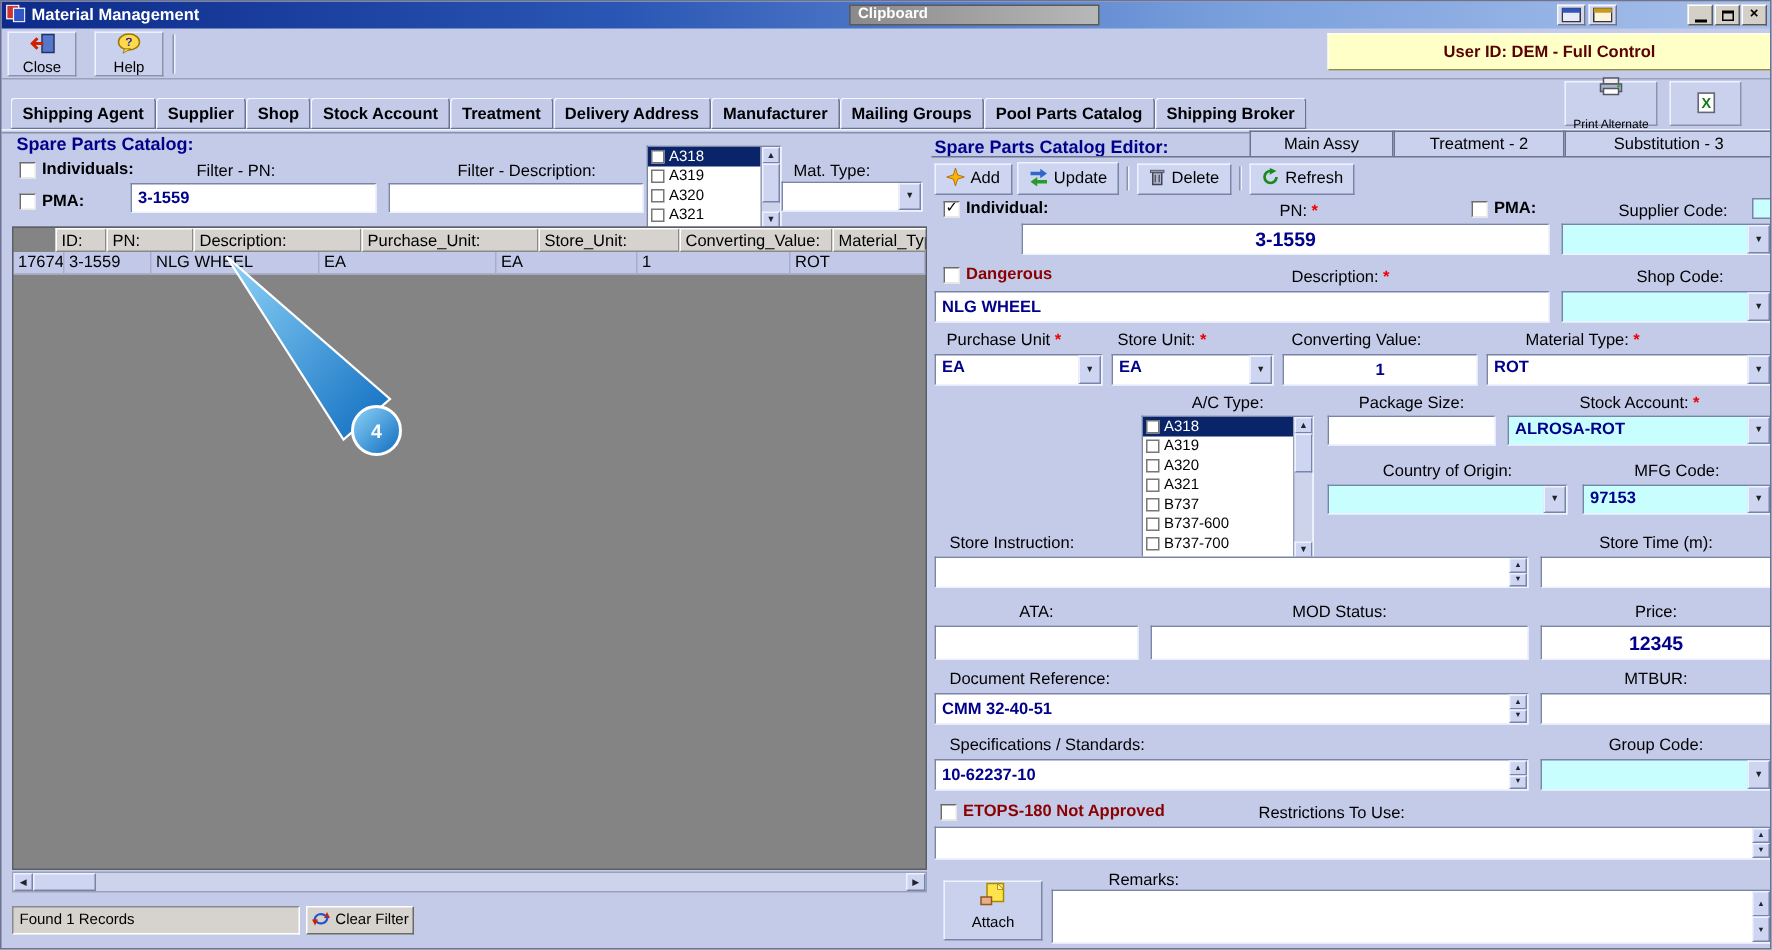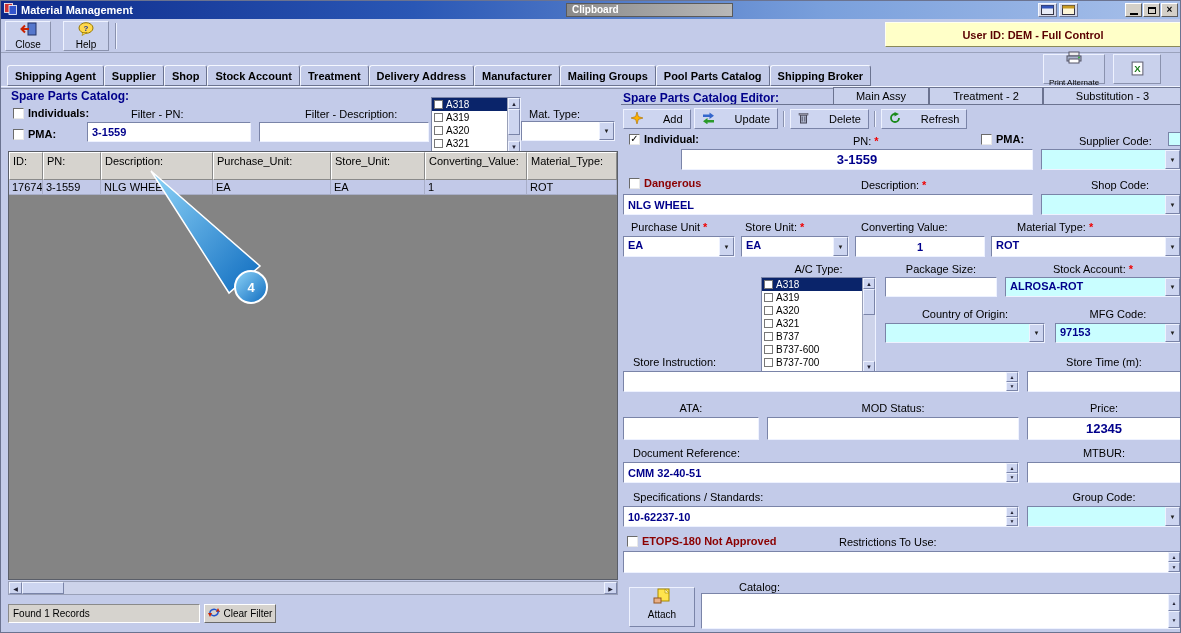--- a/index.html
+++ b/index.html
@@ -46,36 +46,36 @@
   .cyan{background:#c9feff;}
   .listbox{position:absolute;background:#fff;border:1px solid;border-color:#7a84a8 #eef2ff #eef2ff #7a84a8;overflow:hidden;}
   .li{height:13px;display:flex;align-items:center;gap:3px;padding:0 2px;font-size:10px;white-space:nowrap;}
   .li .lcb{width:9px;height:9px;background:#fff;border:1px solid #777;flex:none;}
   .li.sel{background:#0a246a;color:#fff;}
   .vsb{position:absolute;top:0;right:0;bottom:0;width:13px;background:#cdd3ea;border-left:1px solid #99a0b8;display:flex;flex-direction:column;}
   .vbtn{height:11px;flex:none;font-size:6px;display:flex;align-items:center;justify-content:center;background:#cdd5f0;border:1px solid;border-color:#eef2ff #7a84a8 #7a84a8 #eef2ff;color:#223;}
   .vthumb{height:26px;flex:none;background:#cdd5f0;border:1px solid;border-color:#eef2ff #7a84a8 #7a84a8 #eef2ff;}
   .vfill{flex:1;}
   .grid{position:absolute;background:#848484;border:1px solid #5a5e68;overflow:hidden;}
-  .ghead{display:flex;height:28px;}
+  .ghead{display:flex;height:16px;padding-left:28px;}
   .ghead .gc{background:#d6d3ce;border-top:1px solid #fff;border-left:1px solid #fff;border-right:1px solid #8a8a8a;border-bottom:1px solid #8a8a8a;}
   .gc{padding:2px 3px;font-size:11px;overflow:hidden;white-space:nowrap;flex:none;}
   .grow{display:flex;height:15px;background:#c2c9e8;}
   .grow .gc{border-right:1px solid #a8aec8;border-bottom:1px solid #a8aec8;padding:1px 3px;}
   .c0{width:34px}.c1{width:58px}.c2{width:112px}.c3{width:118px}.c4{width:94px}.c5{width:102px}.c6{width:90px}
   .hsb{position:absolute;height:14px;background:#cdd3ea;border:1px solid #99a0b8;}
   .hbtn{position:absolute;top:0;bottom:0;width:13px;font-size:6px;display:flex;align-items:center;justify-content:center;background:#cdd5f0;border:1px solid;border-color:#eef2ff #7a84a8 #7a84a8 #eef2ff;color:#223;}
   .hthumb{position:absolute;top:0;bottom:0;left:13px;width:42px;background:#cdd5f0;border:1px solid;border-color:#eef2ff #7a84a8 #7a84a8 #eef2ff;}
   .statusbox{position:absolute;background:#d6d3ce;border:1px solid;border-color:#8a8a8a #fff #fff #8a8a8a;display:flex;align-items:center;padding:0 4px;}
   .smallbtn{position:absolute;background:#d6d3ce;border:1px solid;border-color:#fff #6a6a6a #6a6a6a #fff;display:flex;align-items:center;justify-content:center;gap:4px;font-size:10px;}
   .etabs{position:absolute;right:0;top:0;display:flex;}
   .etab{height:17px;display:flex;align-items:center;justify-content:center;background:#c9d1ec;border:1px solid #6b7390;border-bottom:none;font-size:11px;}
   .edline{position:absolute;left:0;right:0;top:17px;border-top:1px solid #6b7390;}
   .etb{position:absolute;left:2px;top:21px;display:flex;align-items:center;gap:3px;}
-  .tbtn{display:flex;align-items:center;gap:20px;padding:2px 7px;background:#cdd5f0;border:1px solid;border-color:#eef2ff #7a84a8 #7a84a8 #eef2ff;font-size:11px;white-space:nowrap;}
+  .tbtn{display:flex;align-items:center;gap:4px;padding:2px 7px;background:#cdd5f0;border:1px solid;border-color:#eef2ff #7a84a8 #7a84a8 #eef2ff;font-size:11px;white-space:nowrap;}
   .tsep{width:2px;height:16px;border-left:1px solid #8a92ae;border-right:1px solid #eef2ff;margin:0 2px;}
   .abtn{position:absolute;background:#c9d1ec;border:1px solid;border-color:#eef2ff #7a84a8 #7a84a8 #eef2ff;display:flex;flex-direction:column;align-items:center;gap:2px;font-size:10px;}
   .callout{position:absolute;pointer-events:none;}
   .cyansq{position:absolute;background:#c9feff;border:1px solid #7a84a8;}
 </style>
 </head>
 <body>
 
 <div class="win">
 
@@ -481,21 +481,21 @@
     </span>
     <span class="lbl" style="left:218px;top:449px;">Restrictions To Use:</span>
     <div class="fieldw hasspin" style="left:2px;top:464px;width:558px;height:22px;">
       <input value="" style="">
       <span class="spin">
           <span>▲</span>
           <span>▼</span>
         </span>
     </div>
 
-    <span class="lbl" style="left:118px;top:494px;">Catalog:</span>
+    <span class="lbl" style="left:118px;top:494px;">Remarks:</span>
     <div class="abtn" style="left:8px;top:500px;width:66px;height:40px;">
       <span><svg width="18" height="17" viewBox="0 0 18 17">
             <rect x="5" y="1" width="11" height="12" fill="#ffe34d" stroke="#a88a00"></rect>
             <polygon points="12,1 16,5 12,5" fill="#fff3b0" stroke="#a88a00" stroke-width="0.6"></polygon>
             <rect x="1" y="10" width="7" height="5" fill="#e8b088" stroke="#96561f"></rect>
           </svg></span>
       <span>Attach</span>
     </div>
     <div class="fieldw hasspin" style="left:80px;top:506px;width:480px;height:36px;">
       <input value="" style="">

